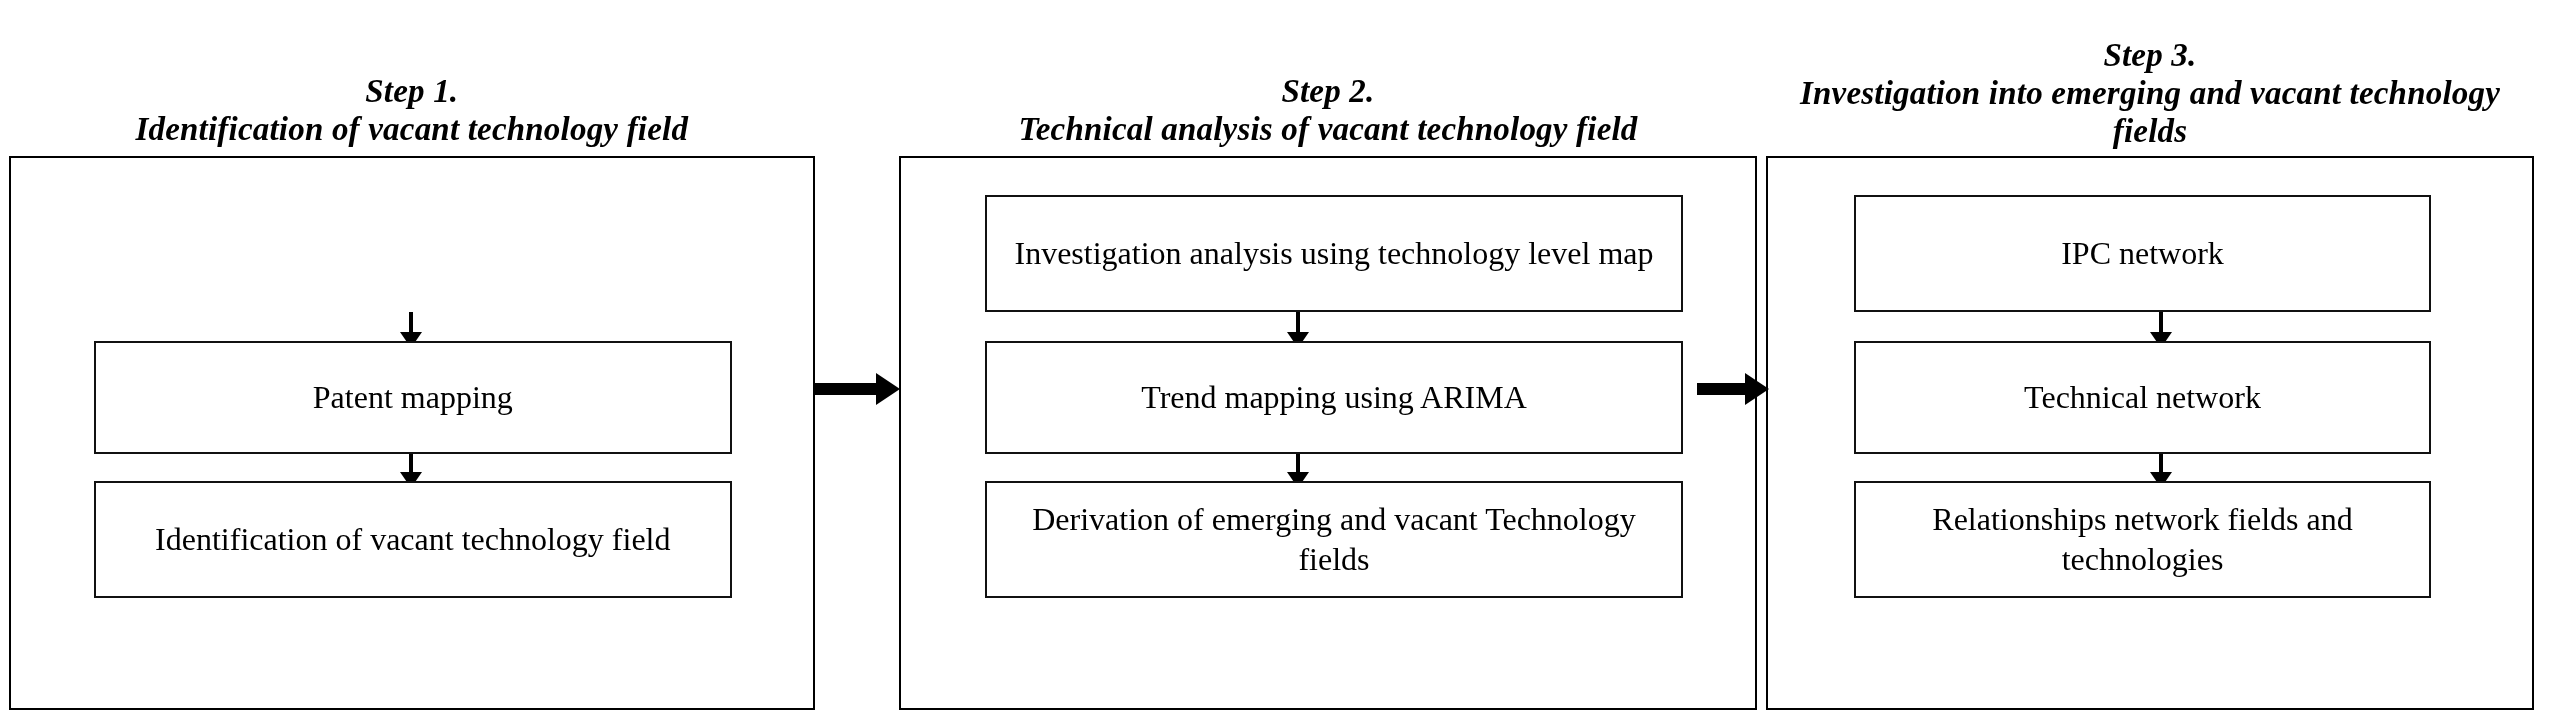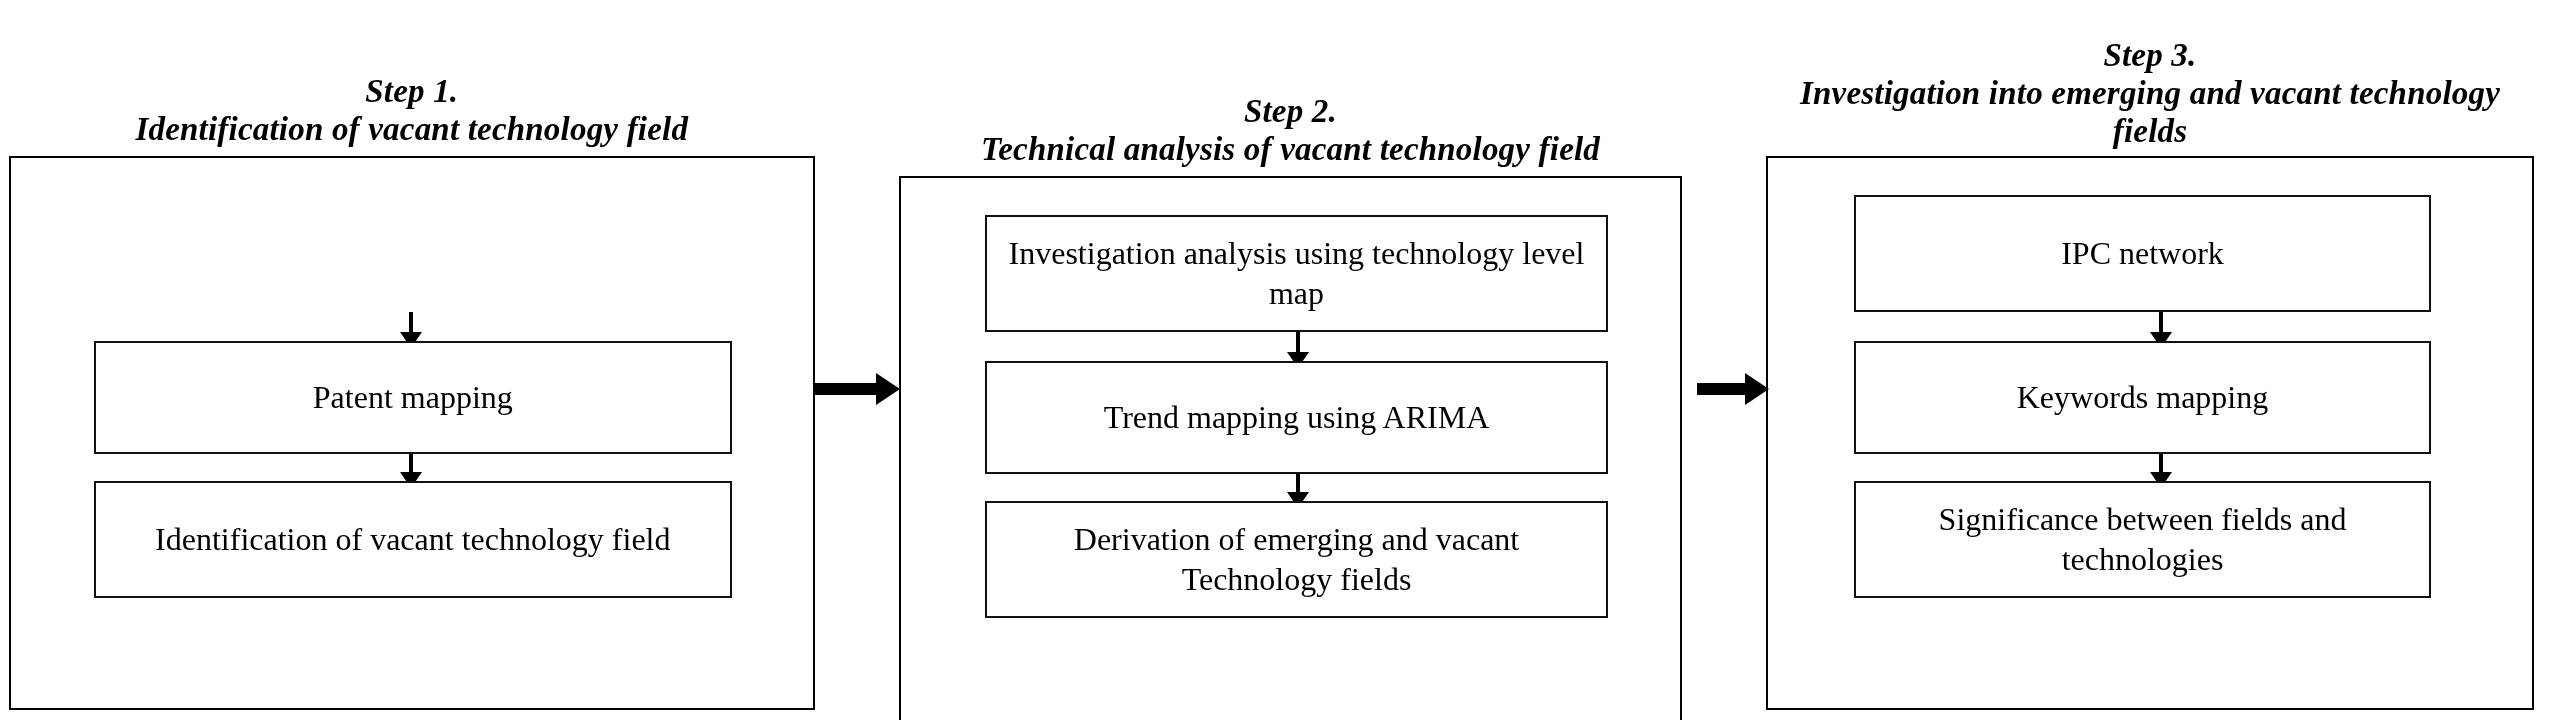--- a/index.html
+++ b/index.html
@@ -7,21 +7,21 @@
     width:2576px;height:720px;position:relative;overflow:hidden;
     font-family:"Liberation Serif","DejaVu Serif",serif;
     color:#000000;
     -webkit-font-smoothing:antialiased;
   }
   .diagram{position:absolute;inset:0;}
 
   
   .col{position:absolute;top:0;bottom:0;}
   .col.c1{left:8.8px;width:806px;}
-  .col.c2{left:899px;width:783px;margin-top:20px;}
+  .col.c2{left:899px;width:858px;}
   .col.c3{left:1766px;width:768px;}
 
   
   .heading{
     position:absolute;left:0;right:0;top:0;height:156px;
     display:flex;flex-direction:column;justify-content:flex-end;
     align-items:center;
     padding-bottom:7px;
     box-sizing:border-box;
     text-align:center;
@@ -156,27 +156,27 @@
       <span class="step-sub">Investigation into emerging and vacant technology fields</span>
     </div>
     <div class="panel">
       <div class="box b1">
         <span>IPC network</span>
       </div>
       <div class="varrow a1">
           <span class="head"></span>
         </div>
       <div class="box b2">
-        <span>Keywords mapping</span>
+        <span>Technical network</span>
       </div>
       <div class="varrow a2">
           <span class="head"></span>
         </div>
       <div class="box b3">
-        <span>Significance between fields and technologies</span>
+        <span>Relationships network fields and technologies</span>
       </div>
     </div>
   </div>
 
   <div class="harrow h1">
     <span class="shaft"></span>
     <span class="head"></span>
   </div>
   <div class="harrow h2">
     <span class="shaft"></span>

